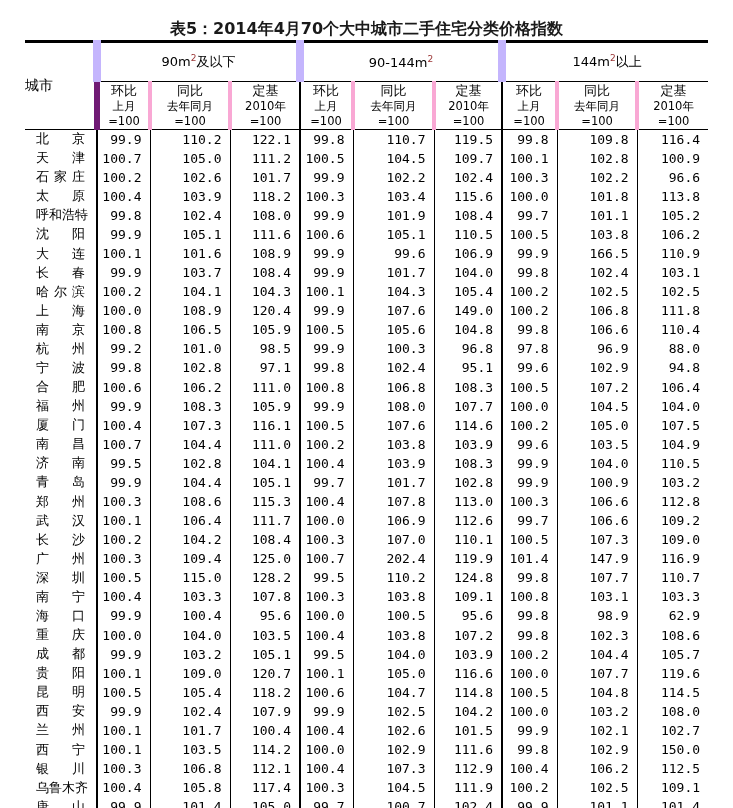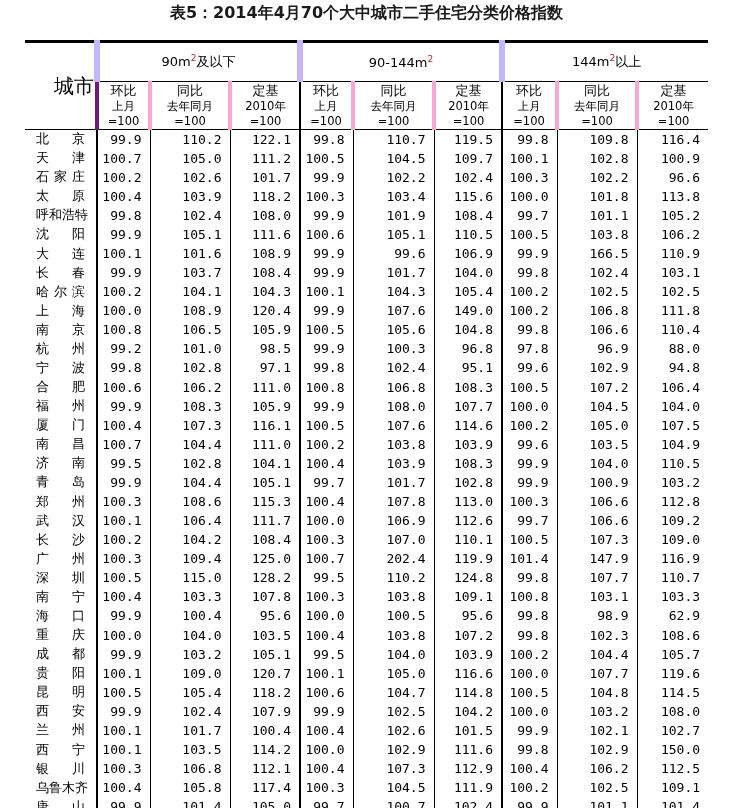--- a/index.html
+++ b/index.html
@@ -7,21 +7,21 @@
   .page {
     position: relative;
     width: 733px;
     height: 808px;
     background: #ffffff;
     overflow: hidden;
     font-family: "DejaVu Sans", sans-serif;
     color: #000000;
   }
   .title {
-    padding-top: 3px;
+    padding-top: 19px;
     height: 40px;
     text-align: center;
     font-size: 16px;
     font-weight: bold;
     color: #1a1a1a;
   }
   table.idx {
     margin-left: 25px;
     width: 683px;
     border-collapse: collapse;
@@ -29,28 +29,28 @@
     border-top: 3px solid #000000;
   }
   col.c-city { width: 72px; }
   col.c1 { width: 53px; } col.c2 { width: 80px; } col.c3 { width: 70px; }
   col.c4 { width: 53px; } col.c5 { width: 81px; } col.c6 { width: 68px; }
   col.c7 { width: 55px; } col.c8 { width: 80px; } col.c9 { width: 71px; }
 
   th, td { font-weight: normal; vertical-align: middle; }
 
   th.city-th {
-    border-right: 4px solid #701a75;
+    border-right: 6px solid #701a75;
     border-bottom: 1px solid #000000;
-    font-size: 20px;
-    text-align: right;
+    font-size: 14px;
+    text-align: left;
   }
   th.group-th {
     height: 40px;
-    border-left: 6px solid #c4b5fd;
+    border-left: 8px solid #c4b5fd;
     border-bottom: 1px solid #000000;
     text-align: center;
     font-size: 13px;
   }
   th.group-th .sup {
     font-size: 9px;
     vertical-align: super;
     line-height: 0;
   }
   th.sub-th {

